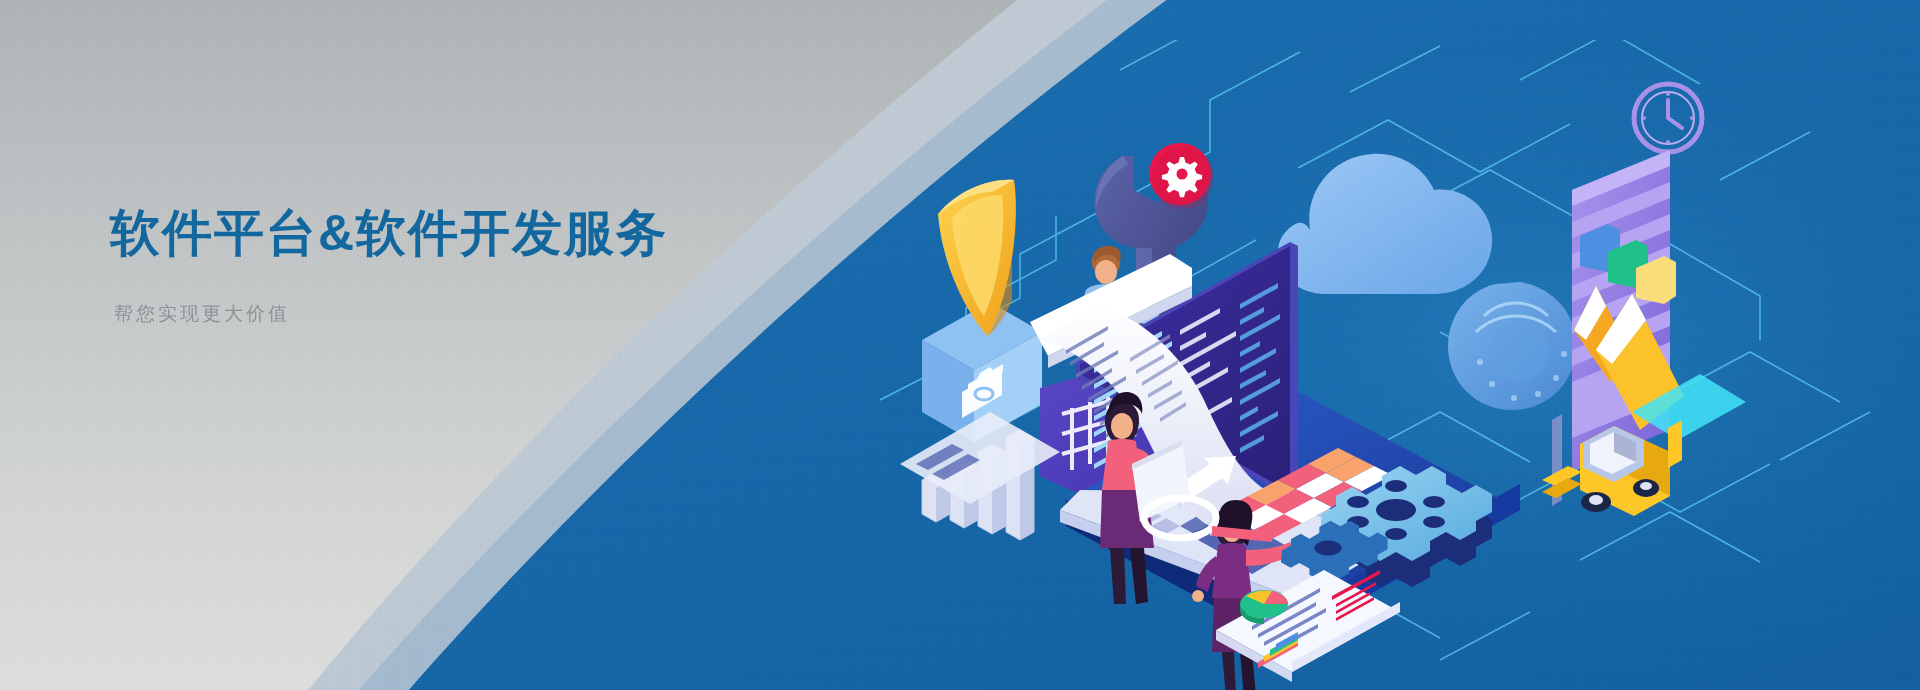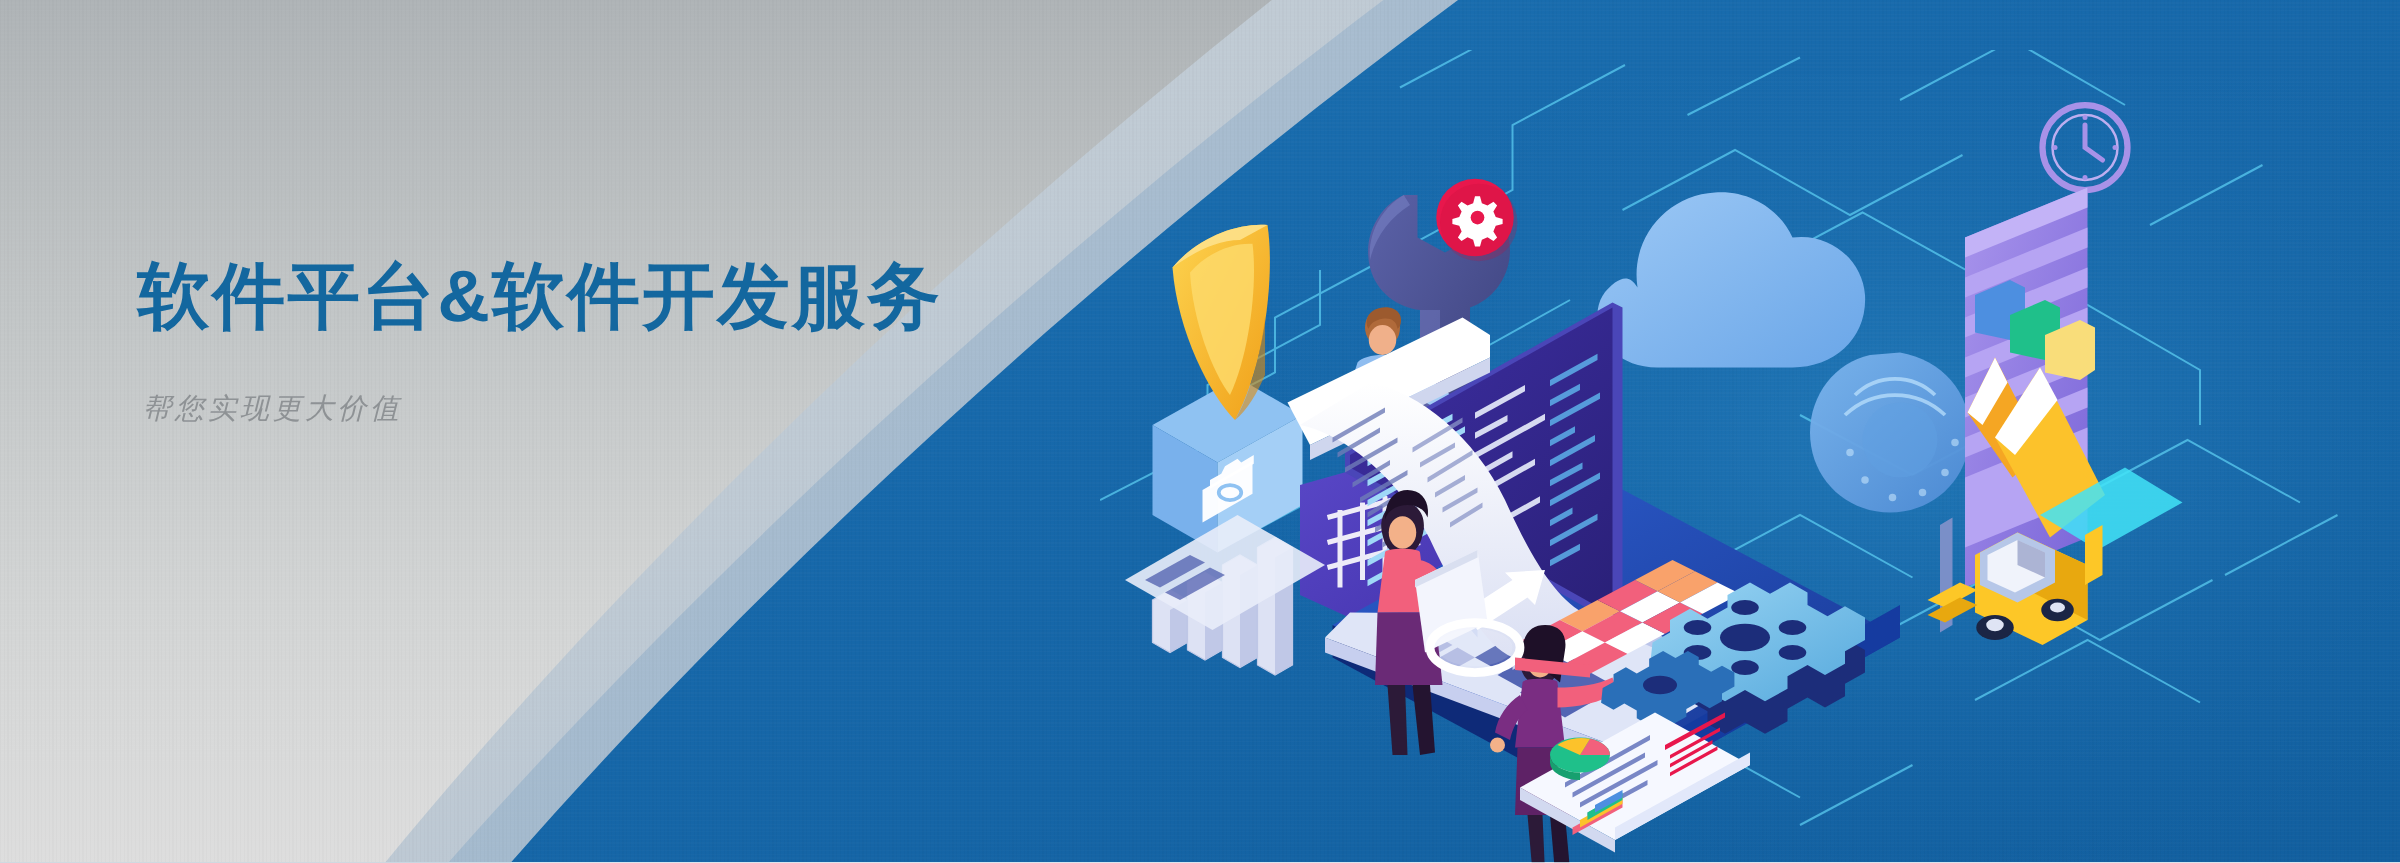--- a/index.html
+++ b/index.html
@@ -18,27 +18,27 @@
   .bg-noise{
     position:absolute;inset:0;pointer-events:none;opacity:.5;
     background-image:
       repeating-linear-gradient(0deg,rgba(255,255,255,.035) 0 1px,transparent 1px 3px),
       repeating-linear-gradient(90deg,rgba(0,0,0,.035) 0 1px,transparent 1px 3px);
   }
 
   
   .copy{position:absolute;left:110px;top:205px;width:760px;z-index:40;}
   .headline{
-    font-size:58px;font-weight:700;letter-spacing:2px;line-height:1.15;
+    font-size:50px;font-weight:700;letter-spacing:2px;line-height:1.15;
     color:#13679f;margin:0;white-space:nowrap;
   }
   .subline{
     margin:38px 0 0 4px;
-    font-size:23px;font-weight:400;letter-spacing:3px;line-height:1.4;
-    color:#8e9295;white-space:nowrap;font-style:italic;
+    font-size:19px;font-weight:400;letter-spacing:3px;line-height:1.4;
+    color:#8e9295;white-space:nowrap;
   }
 
   
   .illus{position:absolute;left:880px;top:40px;width:1040px;height:650px;z-index:30;}
   .illus svg{display:block;width:100%;height:100%;}
 </style>
 </head>
 <body>
 
 <div class="banner">

